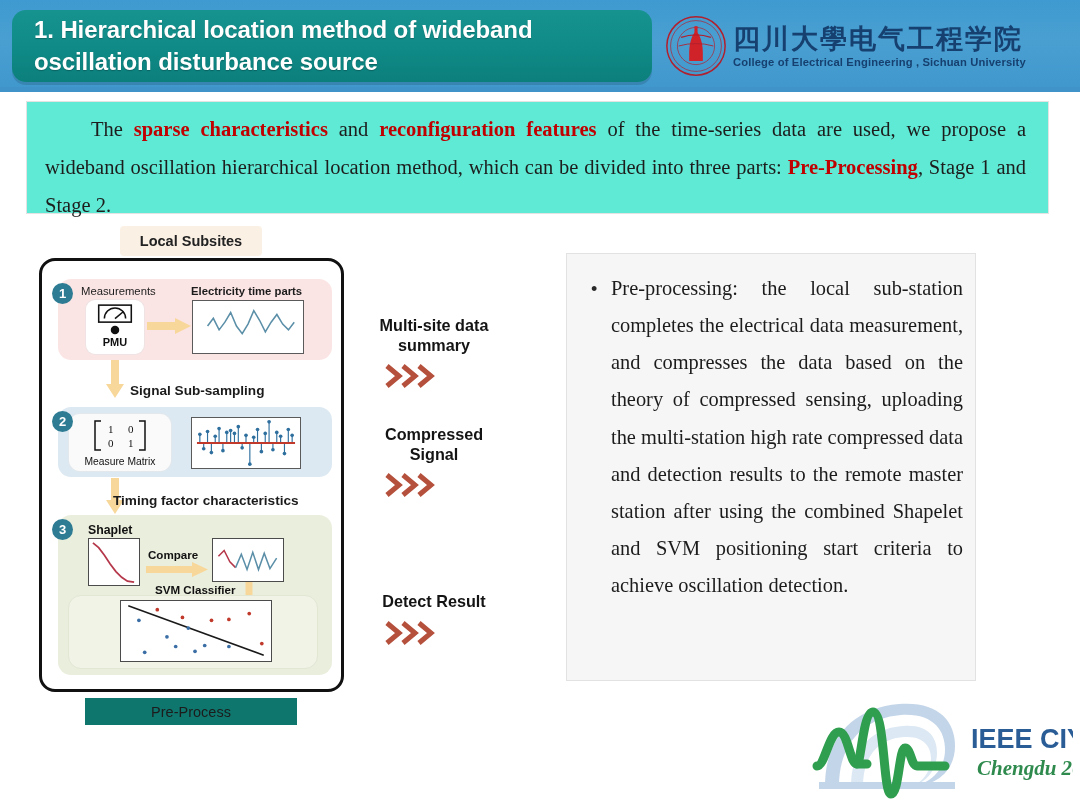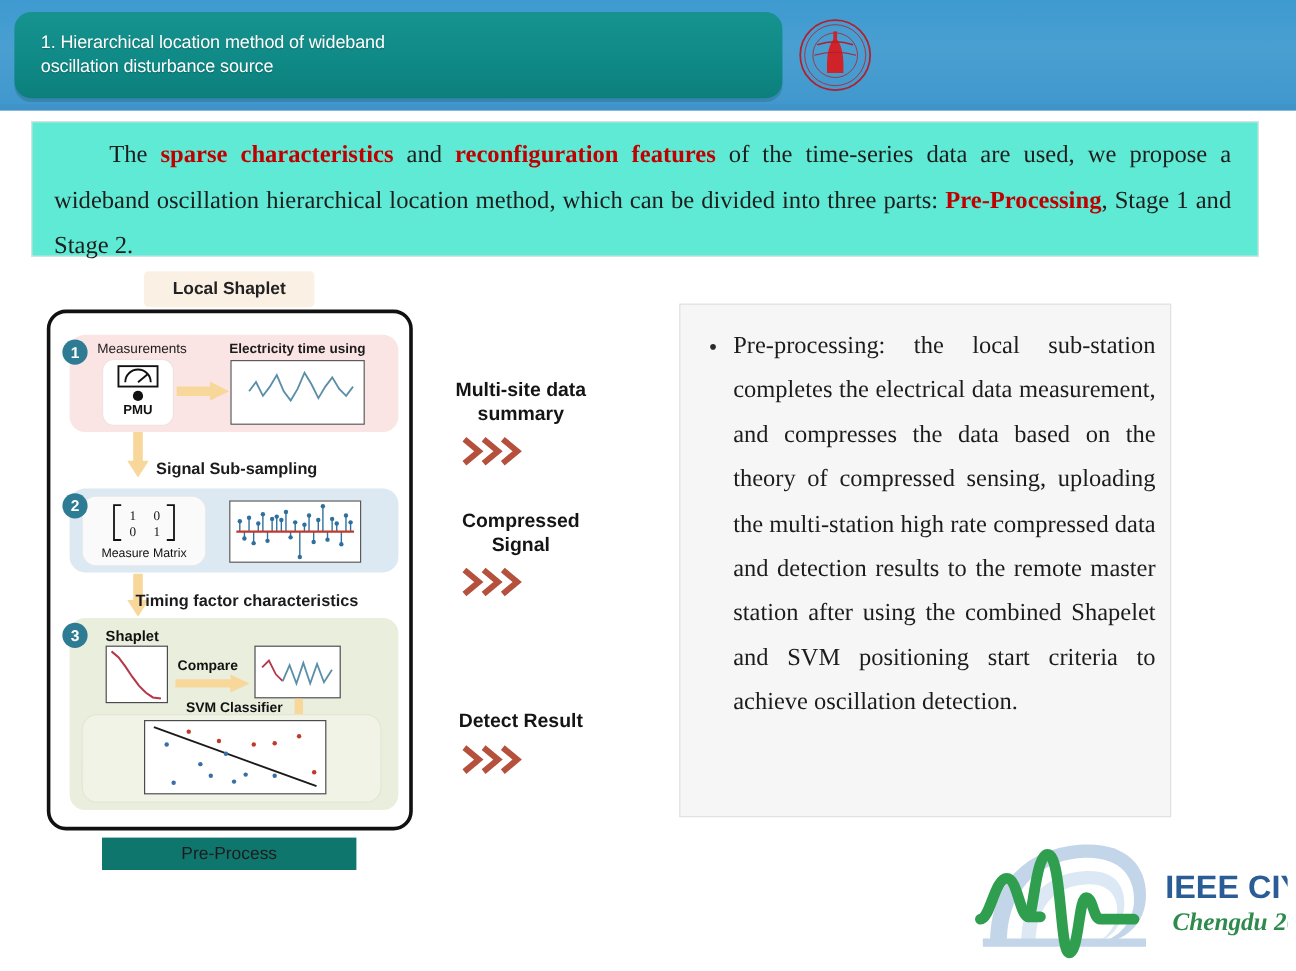--- a/index.html
+++ b/index.html
@@ -32,22 +32,22 @@
     left: 12px; top: 10px;
     width: 640px; height: 72px;
     background: linear-gradient(180deg,#17938f 0%, #0f8a86 55%, #0c7f7c 100%);
     border-radius: 14px;
     box-shadow: 0 3px 0 rgba(0,0,0,0.13);
     display: flex;
     align-items: center;
   }
   #title-text {
     color: #ffffff;
-    font-size: 15px;
-    font-weight: normal;
+    font-size: 24px;
+    font-weight: bold;
     line-height: 1.33;
     padding: 0 18px 0 22px;
     letter-spacing: -0.1px;
     white-space: pre-line;
     text-shadow: 0 1px 1px rgba(0,0,0,0.25);
   }
 
   #logo-wrap {
     position: absolute;
     left: 665px; top: 8px;
@@ -306,36 +306,40 @@
 <div id="logo-wrap">
   <svg id="logo-seal" viewBox="0 0 100 100">
     <circle cx="50" cy="50" r="47" fill="none" stroke="#b21f2d" stroke-width="2.4"></circle>
     <circle cx="50" cy="50" r="41" fill="none" stroke="#b21f2d" stroke-width="1.1"></circle>
     <circle cx="50" cy="50" r="30" fill="none" stroke="#b21f2d" stroke-width="1.1"></circle>
     <path d="M50 26 C42 34 39 48 39 62 L39 74 L61 74 L61 62 C61 48 58 34 50 26 Z" fill="#cf2229"></path>
     <rect x="47.5" y="18" width="5" height="12" fill="#cf2229"></rect>
     <path d="M26 36 Q50 28 74 36" fill="none" stroke="#b21f2d" stroke-width="2"></path>
     <path d="M22 50 Q50 42 78 50" fill="none" stroke="#b21f2d" stroke-width="1.4"></path>
   </svg>
+  <div id="logo-words">
+    <div id="logo-cn">四川大學电气工程学院</div>
+    <div id="logo-en">College of Electrical Engineering , Sichuan University</div>
+  </div>
 </div>
 
 <div id="intro-box">
   <div id="intro-text">
     <span>The </span><span class="hl-red">sparse characteristics</span><span> and </span><span class="hl-red">reconfiguration features</span><span> of the time-series data are used, we propose a wideband oscillation hierarchical location method, which can be divided into three parts: </span><span class="hl-red">Pre-Processing</span><span>, Stage 1 and Stage 2.</span>
   </div>
 </div>
 
-<div id="local-subsites">Local Shaplet</div>
+<div id="local-subsites">Local Subsites</div>
 
 <div id="diagram-frame"></div>
 
 <div id="stage1-panel"></div>
 <div class="stage-num" style="left:52px; top:283px;">1</div>
 <div id="lbl-measurements">Measurements</div>
-<div id="lbl-ets">Electricity time using</div>
+<div id="lbl-ets">Electricity time parts</div>
 
 <div id="pmu-box">
   <svg id="pmu-glyph" viewBox="0 0 56 48">
     <rect x="5" y="3" width="46" height="24" fill="#fff" stroke="#111" stroke-width="2.2"></rect>
     <path d="M13 22 A15 15 0 0 1 43 22" fill="none" stroke="#111" stroke-width="2.2"></path>
     <line x1="28" y1="22" x2="40" y2="12" stroke="#111" stroke-width="2.2"></line>
     <circle cx="28" cy="38" r="6" fill="#111"></circle>
   </svg>
   <div id="pmu-label">PMU</div>
 </div>

